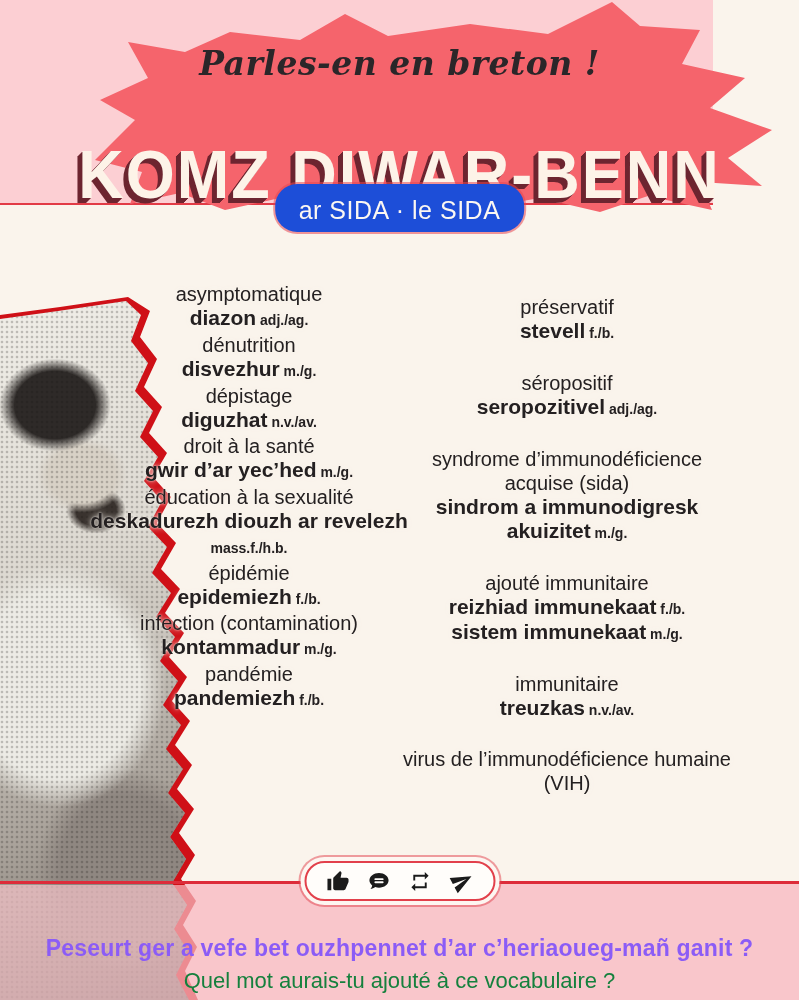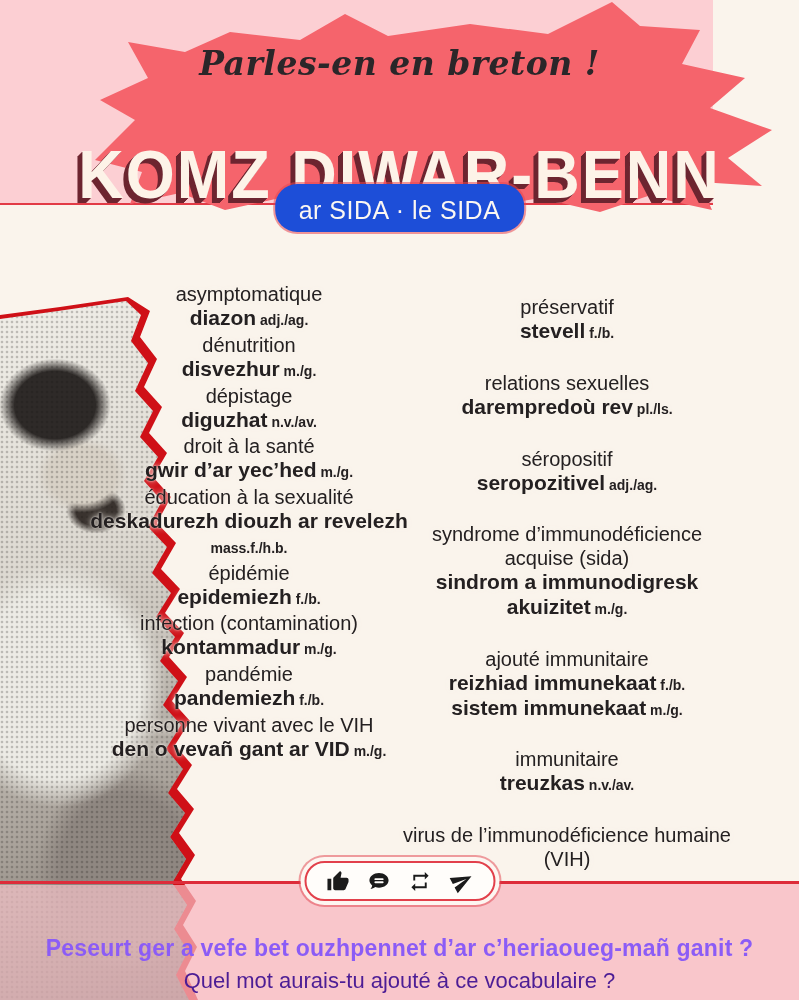--- a/index.html
+++ b/index.html
@@ -42,21 +42,21 @@
   .breton-line .tag{font-size:14px;font-weight:700;}
 
   
   .footer-band{position:absolute;left:0;top:883px;width:799px;height:117px;background:#f9c6cb;z-index:1;}
   .photo-tint{position:absolute;left:0;top:885px;width:230px;height:115px;background:rgba(249,198,203,.68);z-index:4;}
   .divider-line{position:absolute;left:0;top:881px;width:799px;height:3px;background:#dd2c3a;z-index:5;}
   .capsule{position:absolute;left:50%;top:861px;transform:translateX(-50%);display:flex;align-items:center;gap:17px;background:#fffdfa;border:2px solid #e2404b;border-radius:24px;padding:6px 20px;z-index:6;box-shadow:0 0 0 4px #fdf6f1,0 0 0 6px rgba(226,64,75,.5);}
   .capsule .icon{width:24px;height:24px;display:inline-flex;align-items:center;justify-content:center;cursor:pointer;}
   .capsule svg{width:23px;height:23px;}
   .q1{position:absolute;left:0;top:912px;width:799px;text-align:center;font-size:23px;font-weight:700;color:#8b5cf6;z-index:6;letter-spacing:.2px;}
-  .q2{position:absolute;left:0;top:946px;width:799px;text-align:center;font-size:22px;font-weight:400;color:#4c1d95;z-index:6;}
+  .q2{position:absolute;left:0;top:946px;width:799px;text-align:center;font-size:22px;font-weight:400;color:#15803d;z-index:6;}
 </style>
 </head>
 <body>
 
 <div class="page">
 
   <header class="top-band">
     <div class="starburst"></div>
     <div class="tagline">Parles-en en breton !</div>
     <h1 class="big-title">KOMZ DIWAR-BENN</h1>
@@ -118,41 +118,29 @@
         </div>
     </div>
 
     <div class="entry">
       <div class="french">pandémie</div>
       <div class="breton-lines">
           <div class="breton-line"><span class="term">pandemiezh</span><span class="tag"> f./b.</span></div>
         </div>
     </div>
 
-    <div class="entry">
-      <div class="french">personne vivant avec le VIH</div>
-      <div class="breton-lines">
-          <div class="breton-line"><span class="term">den o vevañ gant ar VID</span><span class="tag"> m./g.</span></div>
-        </div>
-    </div>
   </section>
   <section class="col col-right" id="col-right">
     <div class="entry">
       <div class="french">préservatif</div>
       <div class="breton-lines">
           <div class="breton-line"><span class="term">stevell</span><span class="tag"> f./b.</span></div>
         </div>
     </div>
 
-    <div class="entry">
-      <div class="french">relations sexuelles</div>
-      <div class="breton-lines">
-          <div class="breton-line"><span class="term">darempredoù rev</span><span class="tag"> pl./ls.</span></div>
-        </div>
-    </div>
 
     <div class="entry">
       <div class="french">séropositif</div>
       <div class="breton-lines">
           <div class="breton-line"><span class="term">seropozitivel</span><span class="tag"> adj./ag.</span></div>
         </div>
     </div>
 
     <div class="entry">
       <div class="french">syndrome d’immunodéficience acquise (sida)</div>

